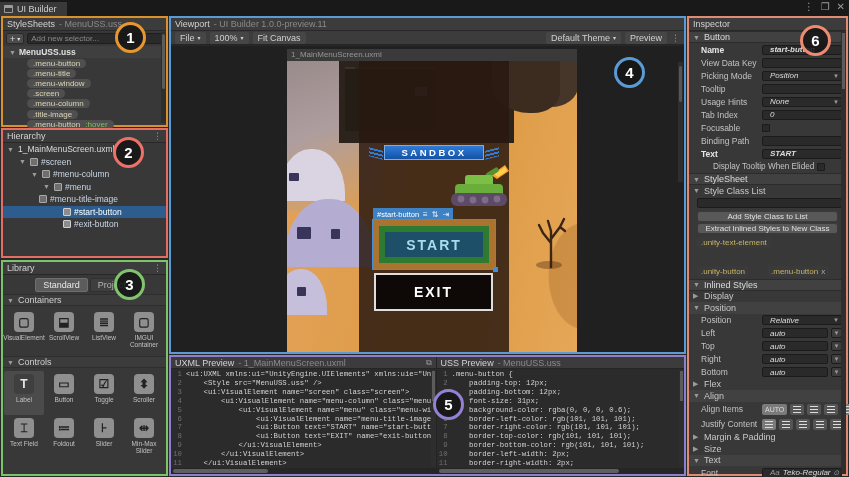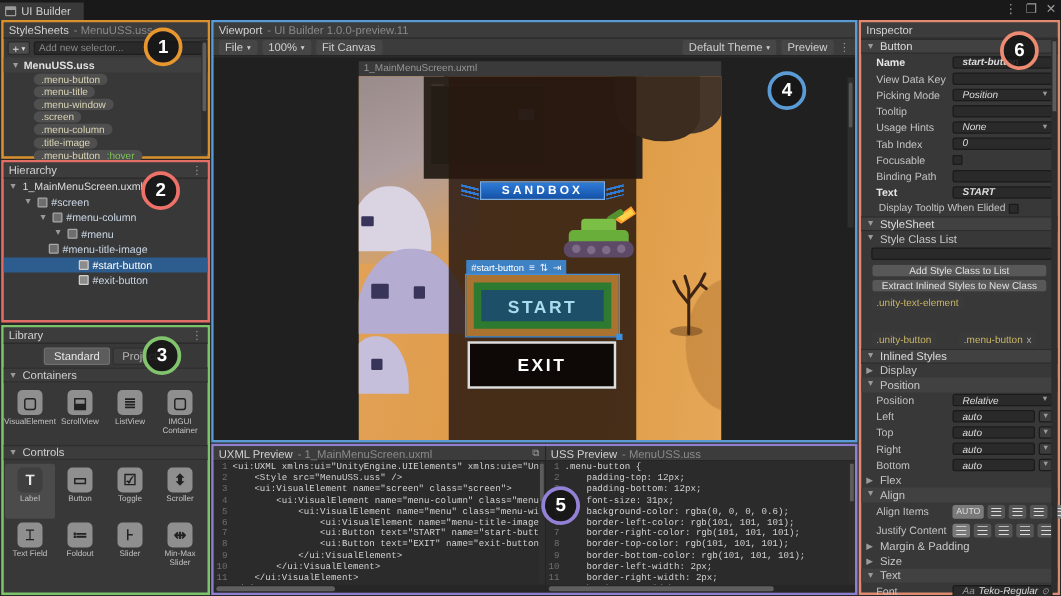--- a/index.html
+++ b/index.html
@@ -518,21 +518,21 @@
       <span class="chk"></span>
       </div>
     <div class="irow">
         <span class="ilab">Binding Path</span>
       <span class="ifield"></span>
       </div>
     <div class="irow">
         <span class="ilab b">Text</span>
       <span class="ifield b">START</span>
       </div>
-    <div class="irow" style="padding-left:14px">
+    <div class="irow" style="padding-left:24px">
         <span style="color:#c2c2c2;font-size:8.2px">Display Tooltip When Elided</span>
       <span class="chk"></span>
       </div>
 
     <div class="sec">
         <span class="caret">▼</span>
       <span>StyleSheet</span>
       </div>
     <div class="fold">
         <span class="caret">▼</span>

